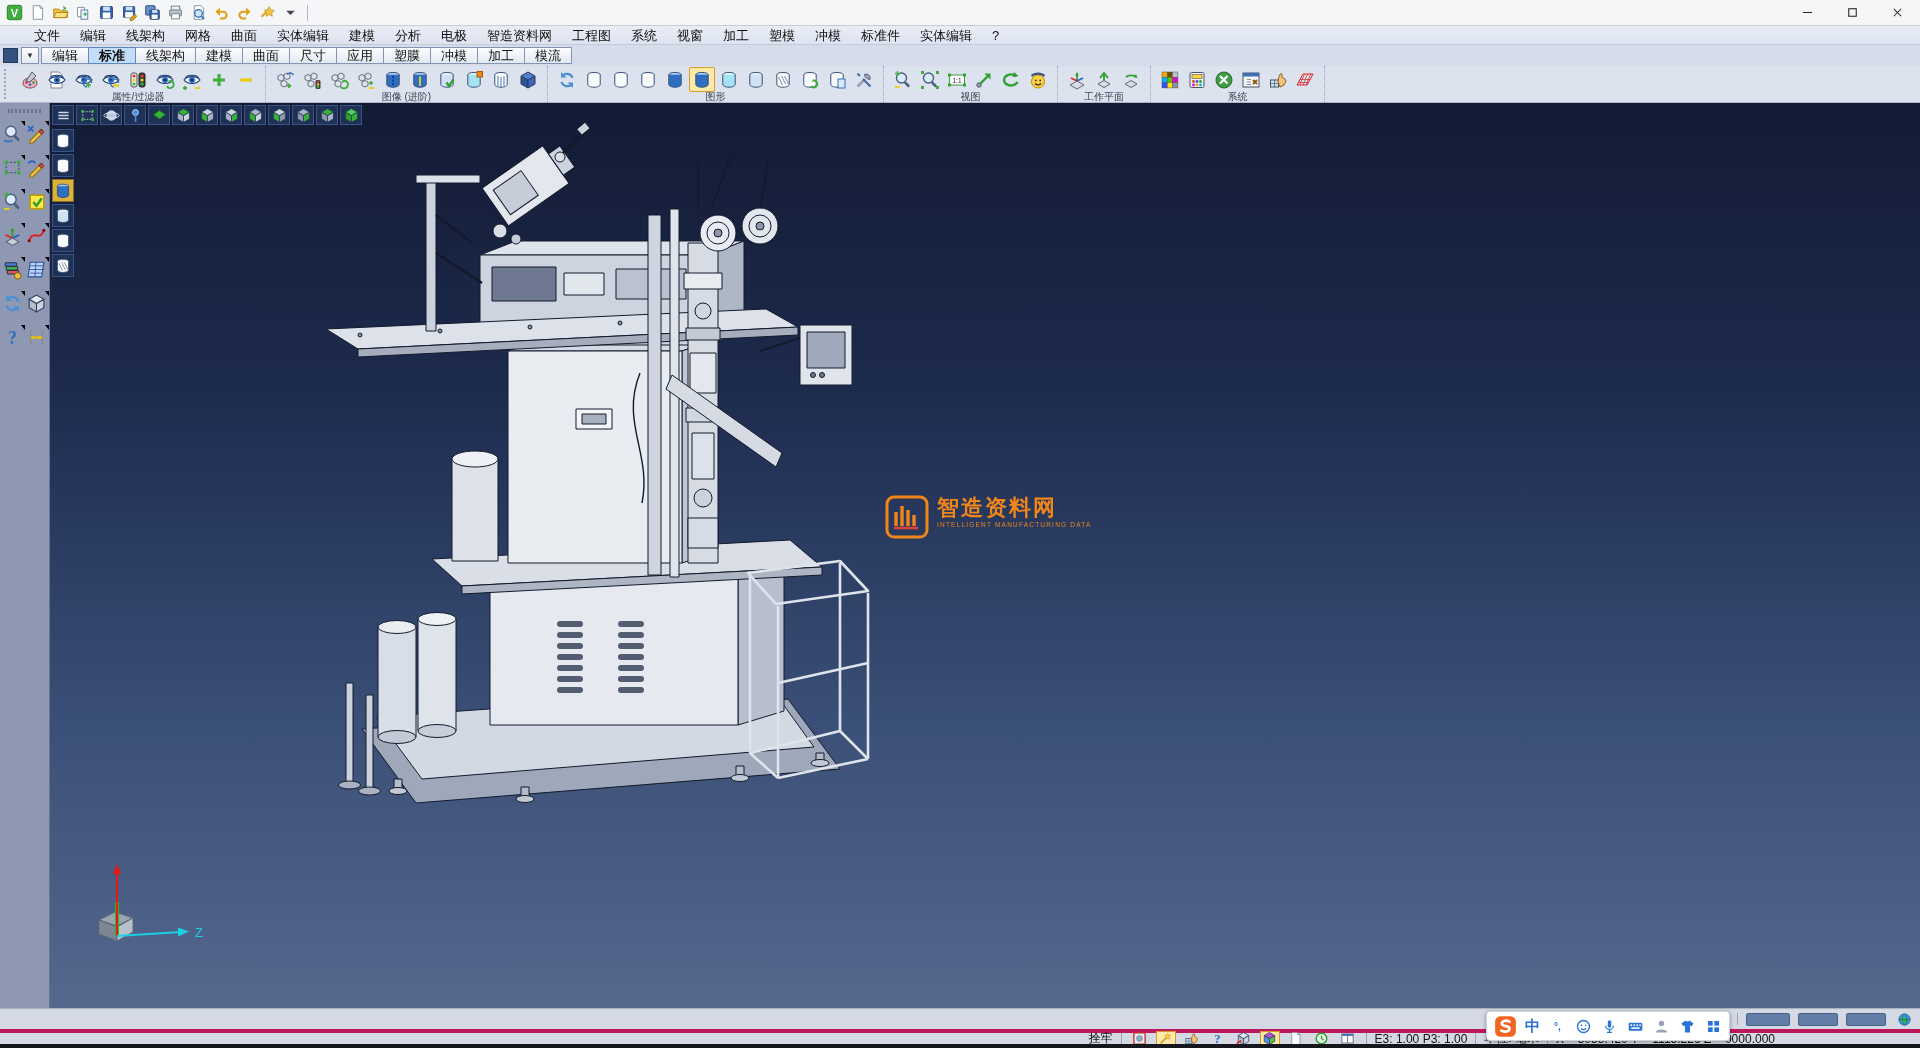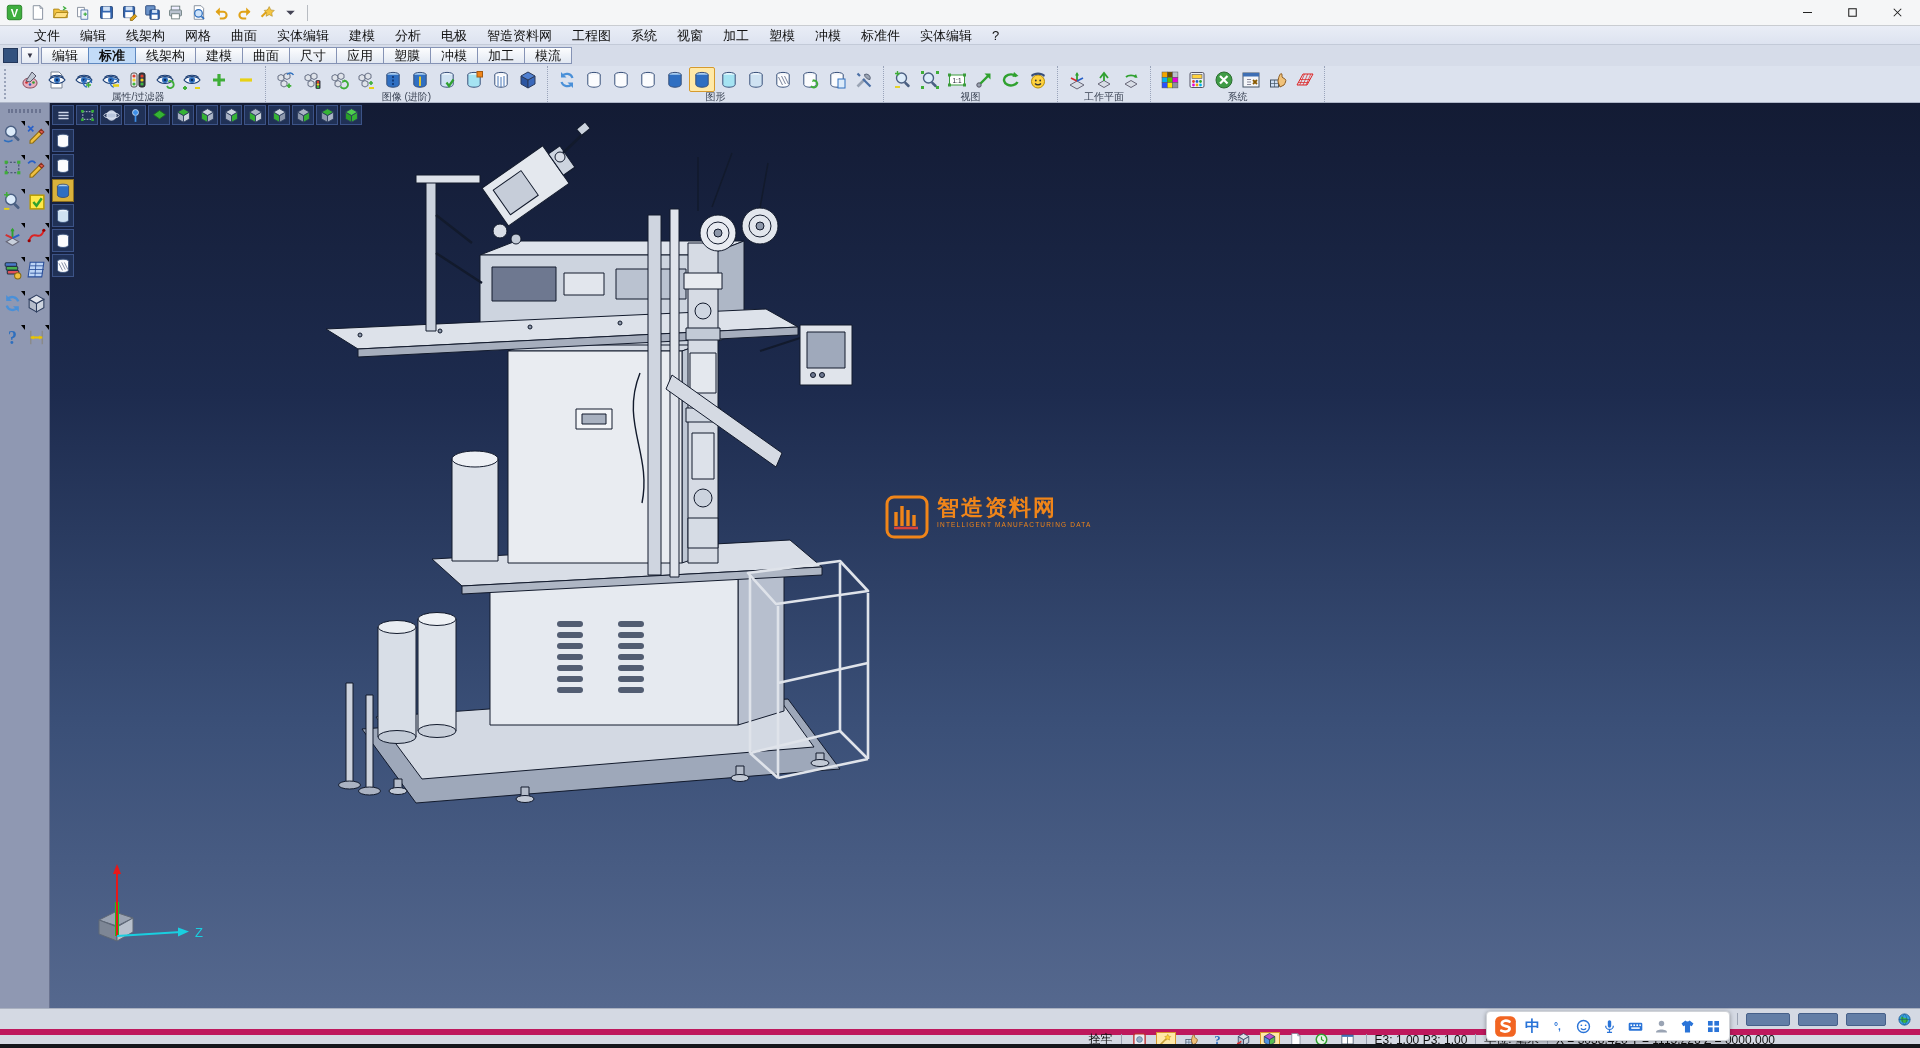--- a/index.html
+++ b/index.html
@@ -58,21 +58,21 @@
   .ds-btn svg { width:18px; height:18px; }
   .ds-btn.active { background:#d9b23c; border-color:#8a6d1f; }
 
   
   #watermark { position:absolute; left:835px; top:392px; display:flex; align-items:flex-start; gap:8px; }
   #wm-text-name { font-size:22px; font-weight:bold; color:#f08519; letter-spacing:2px; line-height:26px; }
   #wm-text-caption { font-size:6.5px; color:#f08519; letter-spacing:1.2px; }
 
   
   #status1 { position:absolute; left:0; top:1008px; width:1920px; height:21px; background:#d4d9e3; border-top:1px solid #aab1c0; display:flex; align-items:center; justify-content:flex-end; font-size:12px; color:#111; padding-right:6px; gap:8px; }
-  #status2 { position:absolute; left:0; top:1029px; width:1920px; height:15px; background:#d4d9e3; border-top:6px solid #be185d; display:flex; align-items:center; justify-content:flex-end; font-size:12px; color:#111; padding-right:145px; gap:8px; }
+  #status2 { position:absolute; left:0; top:1029px; width:1920px; height:15px; background:#d4d9e3; border-top:4px solid #be185d; display:flex; align-items:center; justify-content:flex-end; font-size:12px; color:#111; padding-right:145px; gap:8px; }
   .s-sep { width:1px; height:12px; background:#9aa2b2; }
   .s-sep.dotted { background:none; border-left:1px dotted #9aa2b2; }
   .layer-label { font-weight:bold; }
   .pbar { width:44px; height:13px; background:#637ea6; border:1px solid #46608a; border-radius:2px; }
   .s-icon { width:20px; height:15px; display:flex; align-items:center; justify-content:center; }
   .s-icon svg { width:15px; height:15px; }
   .s-icon.active { background:#ffe9a8; border:1px solid #d69a2d; }
   #bottomstrip { position:absolute; left:0; top:1044px; width:1920px; height:4px; background:#15171c; }
 
   

